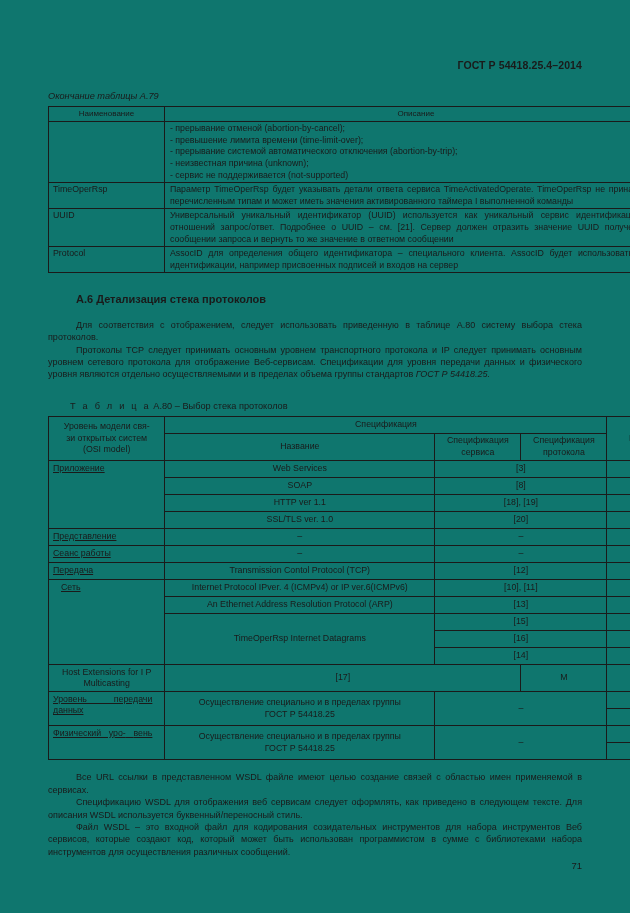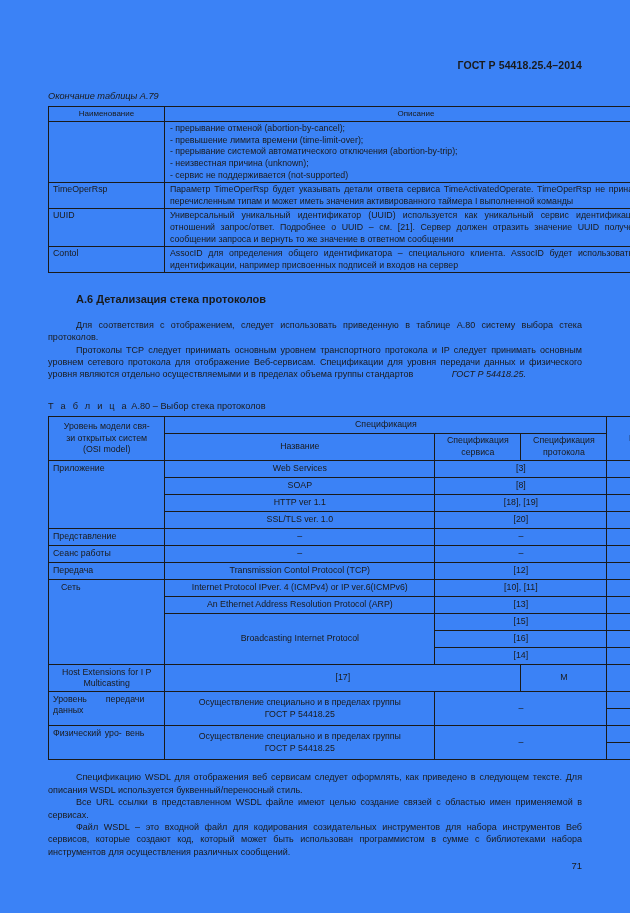--- a/index.html
+++ b/index.html
@@ -15,21 +15,21 @@
     color: #1a1a1a;
     -webkit-font-smoothing: antialiased;
   }
   .page {
     position: relative;
     width: 630px;
     height: 913px;
     box-sizing: border-box;
     padding: 0;
     overflow: hidden;
-    background: #3b82f6;
+    background: #0f766e;
   }
   .content {
     position: absolute;
     left: 48px;
     top: 0;
     width: 534px;
   }
 
   
   .doc-header {
@@ -47,20 +47,21 @@
     margin-top: 20px;
     margin-bottom: 4px;
     line-height: 1.2;
   }
   .table-caption.spaced {
     font-style: normal;
     letter-spacing: 0;
   }
   .table-caption .sp {
     letter-spacing: 2.2px;
+    margin-left: 22px;
   }
 
   
   table.doc-table {
     border-collapse: collapse;
     width: 620px;
     table-layout: fixed;
     font-size: 8.6px;
   }
   table.doc-table td,
@@ -119,21 +120,22 @@
     vertical-align: middle;
     padding: 1.5px 3px;
     font-size: 8.8px;
     height: 13px;
   }
   #table-a80 td.level {
     text-align: justify;
     text-align-last: justify;
     vertical-align: top;
     padding-left: 4px;
-    padding-right: 20px;
+    padding-right: 12px;
+    text-decoration: underline;
   }
   #table-a80 td.level.plain {
     text-align: left;
     text-align-last: left;
   }
   #table-a80 td.level.indent {
     text-align: left;
     text-align-last: left;
     padding-left: 12px;
   }
@@ -156,21 +158,21 @@
   p.para {
     font-size: 9px;
     margin: 0;
     padding: 0;
     text-indent: 28px;
     text-align: justify;
     text-align-last: left;
     line-height: 1.38;
   }
   p.para + p.para { margin-top: 0px; }
-  p.para .ital { font-style: italic; margin-left: 36px; }
+  p.para .ital { font-style: italic; }
 
   .page-number {
     position: absolute;
     right: 48px;
     bottom: 42px;
     font-size: 9.5px;
   }
   .spacer-12 { height: 11px; }
 </style>
 </head>
@@ -207,21 +209,21 @@
         </tr>
         <tr>
           <td class="c-name">TimeOperRsp</td>
           <td class="c-desc">Параметр TimeOperRsp будет указывать детали ответа сервиса TimeActivatedOperate. TimeOperRsp не принадлежит перечисленным типам и может иметь значения активированного таймера I выполненной команды</td>
         </tr>
         <tr>
           <td class="c-name">UUID</td>
           <td class="c-desc">Универсальный уникальный идентификатор (UUID) используется как уникальный сервис идентификации для отношений запрос/ответ. Подробнее о UUID – см. [21]. Сервер должен отразить значение UUID полученное в сообщении запроса и вернуть то же значение в ответном сообщении</td>
         </tr>
         <tr>
-          <td class="c-name">Contol</td>
+          <td class="c-name">Protocol</td>
           <td class="c-desc">AssocID для определения общего идентификатора – специального клиента. AssocID будет использоваться для идентификации, например присвоенных подписей и входов на сервер</td>
         </tr>
       </tbody>
     </table>
 
     <h2 class="sec-head">А.6 Детализация стека протоколов</h2>
 
     <div class="spacer-12"></div>
 
     <p class="para">Для соответствия с отображением, следует использовать приведенную в таблице А.80 систему выбора стека протоколов.</p>
@@ -306,21 +308,21 @@
           <td>Internet Protocol IPver. 4 (ICMPv4) or IP ver.6(ICMPv6)</td>
           <td colspan="2">[10], [11]</td>
           <td>М</td>
         </tr>
         <tr>
           <td>An Ethernet Address Resolution Protocol (ARP)</td>
           <td colspan="2">[13]</td>
           <td>М</td>
         </tr>
         <tr>
-          <td rowspan="3">Broadcasting Internet Protocol</td>
+          <td rowspan="3">TimeOperRsp Internet Datagrams</td>
           <td colspan="2">[15]</td>
           <td>М</td>
         </tr>
         <tr>
           <td colspan="2">[16]</td>
           <td></td>
         </tr>
         <tr>
           <td colspan="2">[14]</td>
           <td></td>
@@ -361,20 +363,20 @@
         </tr>
         <tr>
           <td></td>
         </tr>
       </tbody>
     </table>
 
 
     <div class="spacer-12"></div>
 
+    <p class="para">Все URL ссылки в представленном WSDL файле имеют целью создание связей с областью имен применяемой в сервисах.</p>
     <p class="para">Спецификацию WSDL для отображения веб сервисам следует оформлять, как приведено в следующем тексте. Для описания WSDL используется буквенный/переносный стиль.</p>
-    <p class="para">Все URL ссылки в представленном WSDL файле имеют целью создание связей с областью имен применяемой в сервисах.</p>
     <p class="para">Файл WSDL – это входной файл для кодирования созидательных инструментов для набора инструментов Веб сервисов, которые создают код, который может быть использован программистом в сумме с библиотеками набора инструментов для осуществления различных сообщений.</p>
 
   </div>
 
   <div class="page-number">71</div>
 </div>
 
 </body></html>

